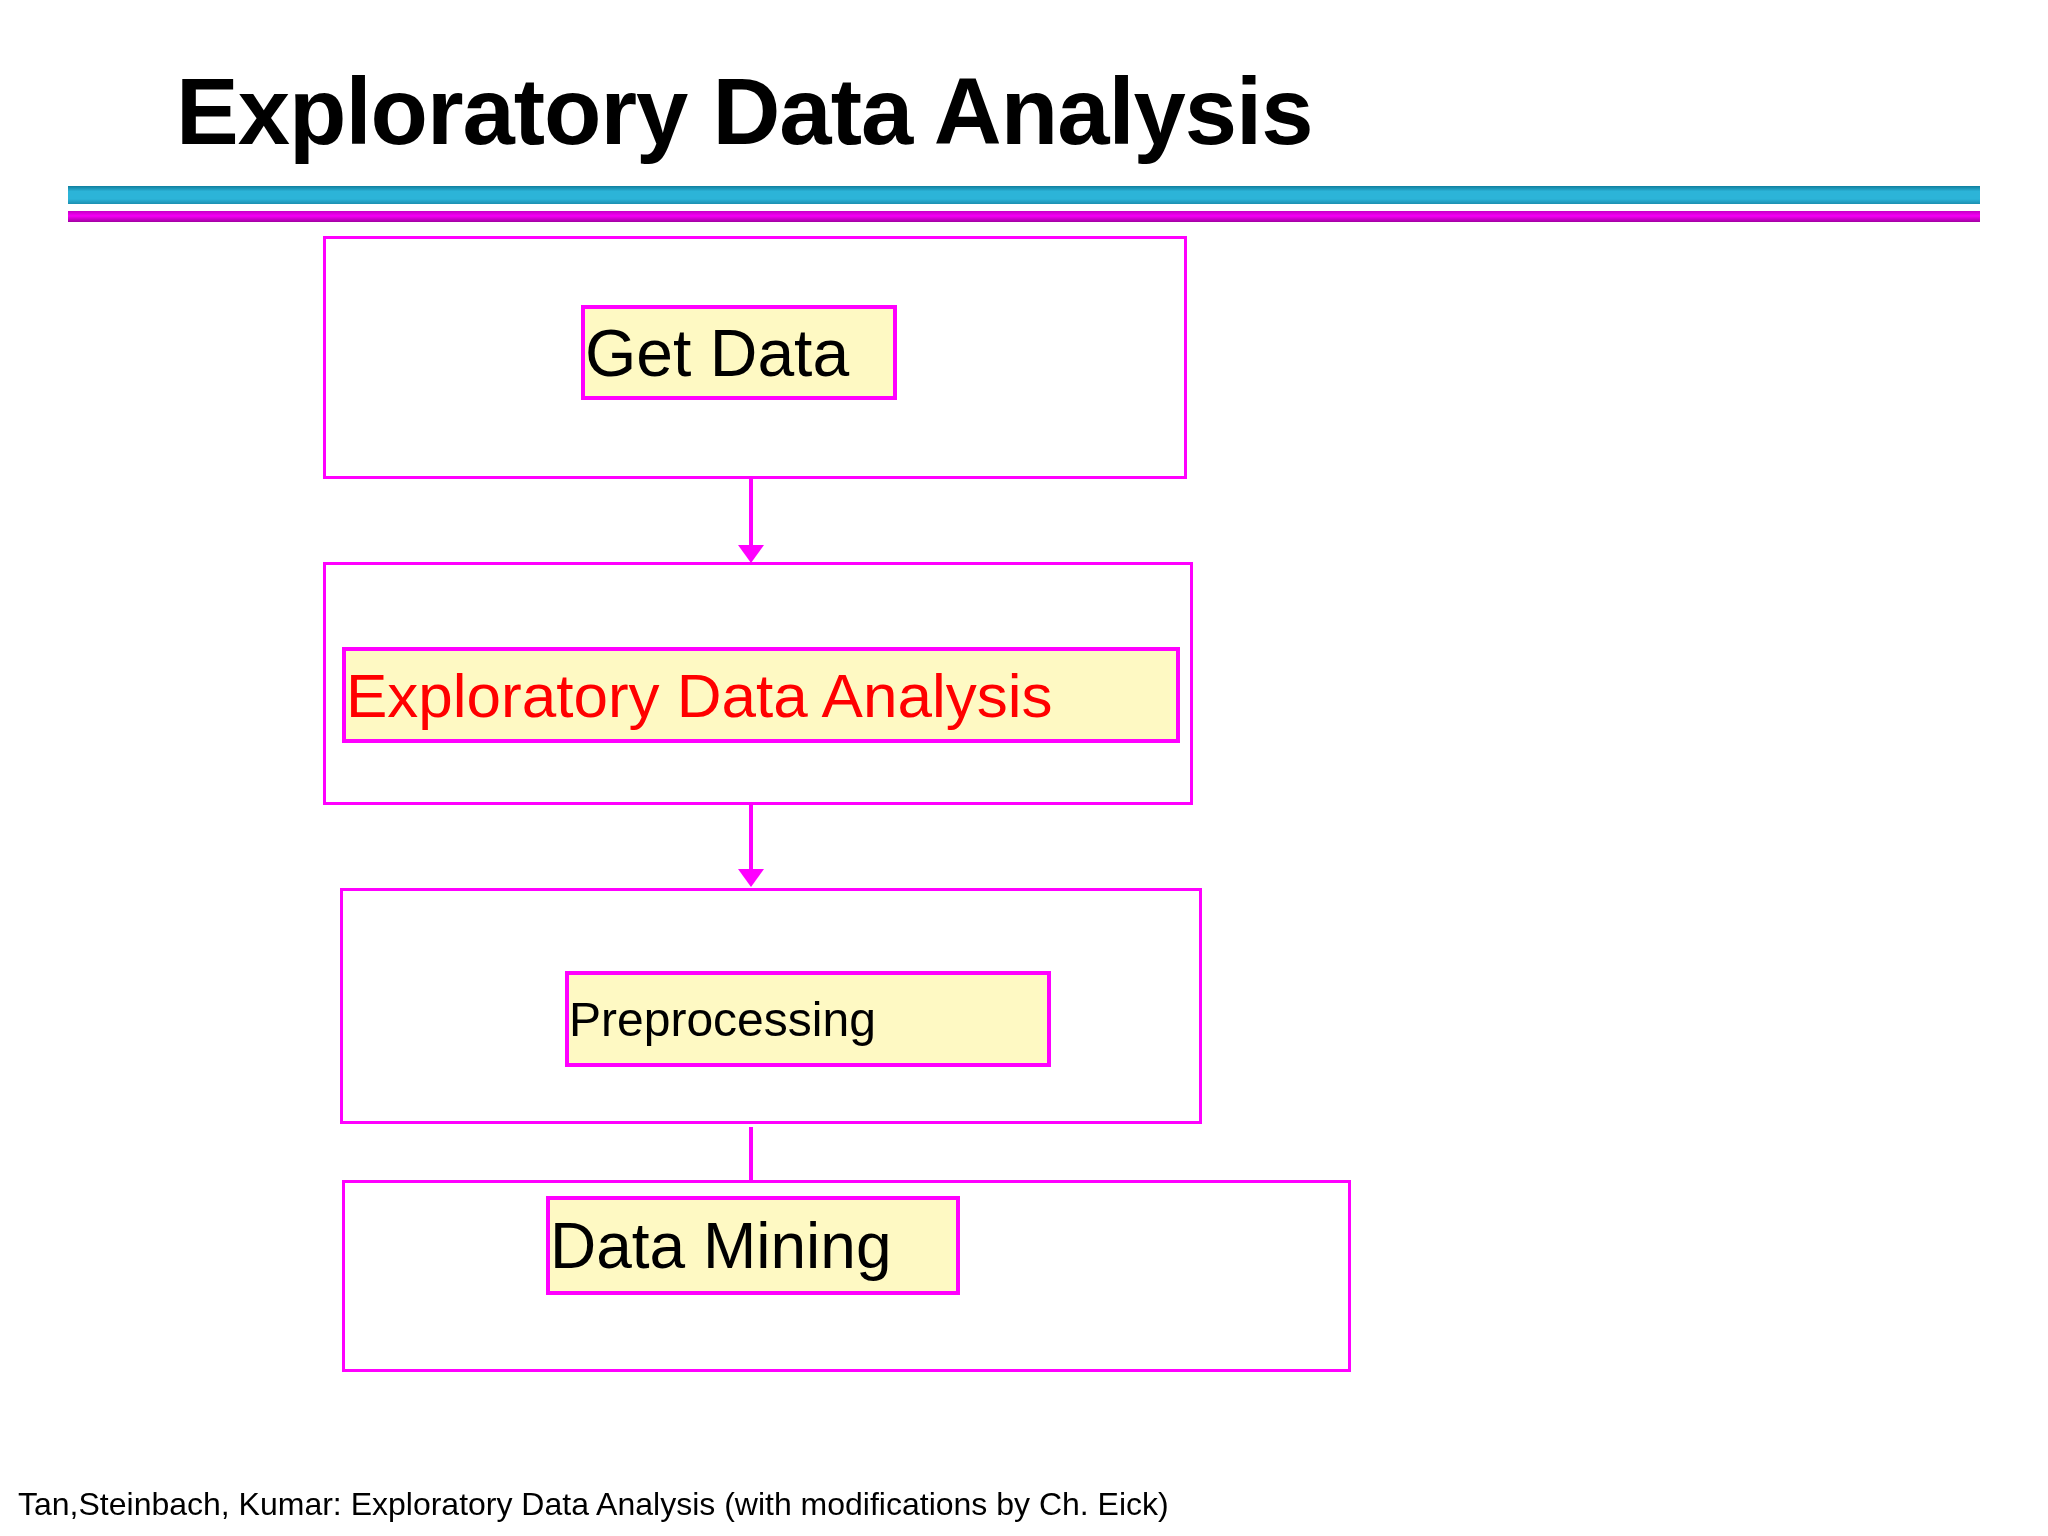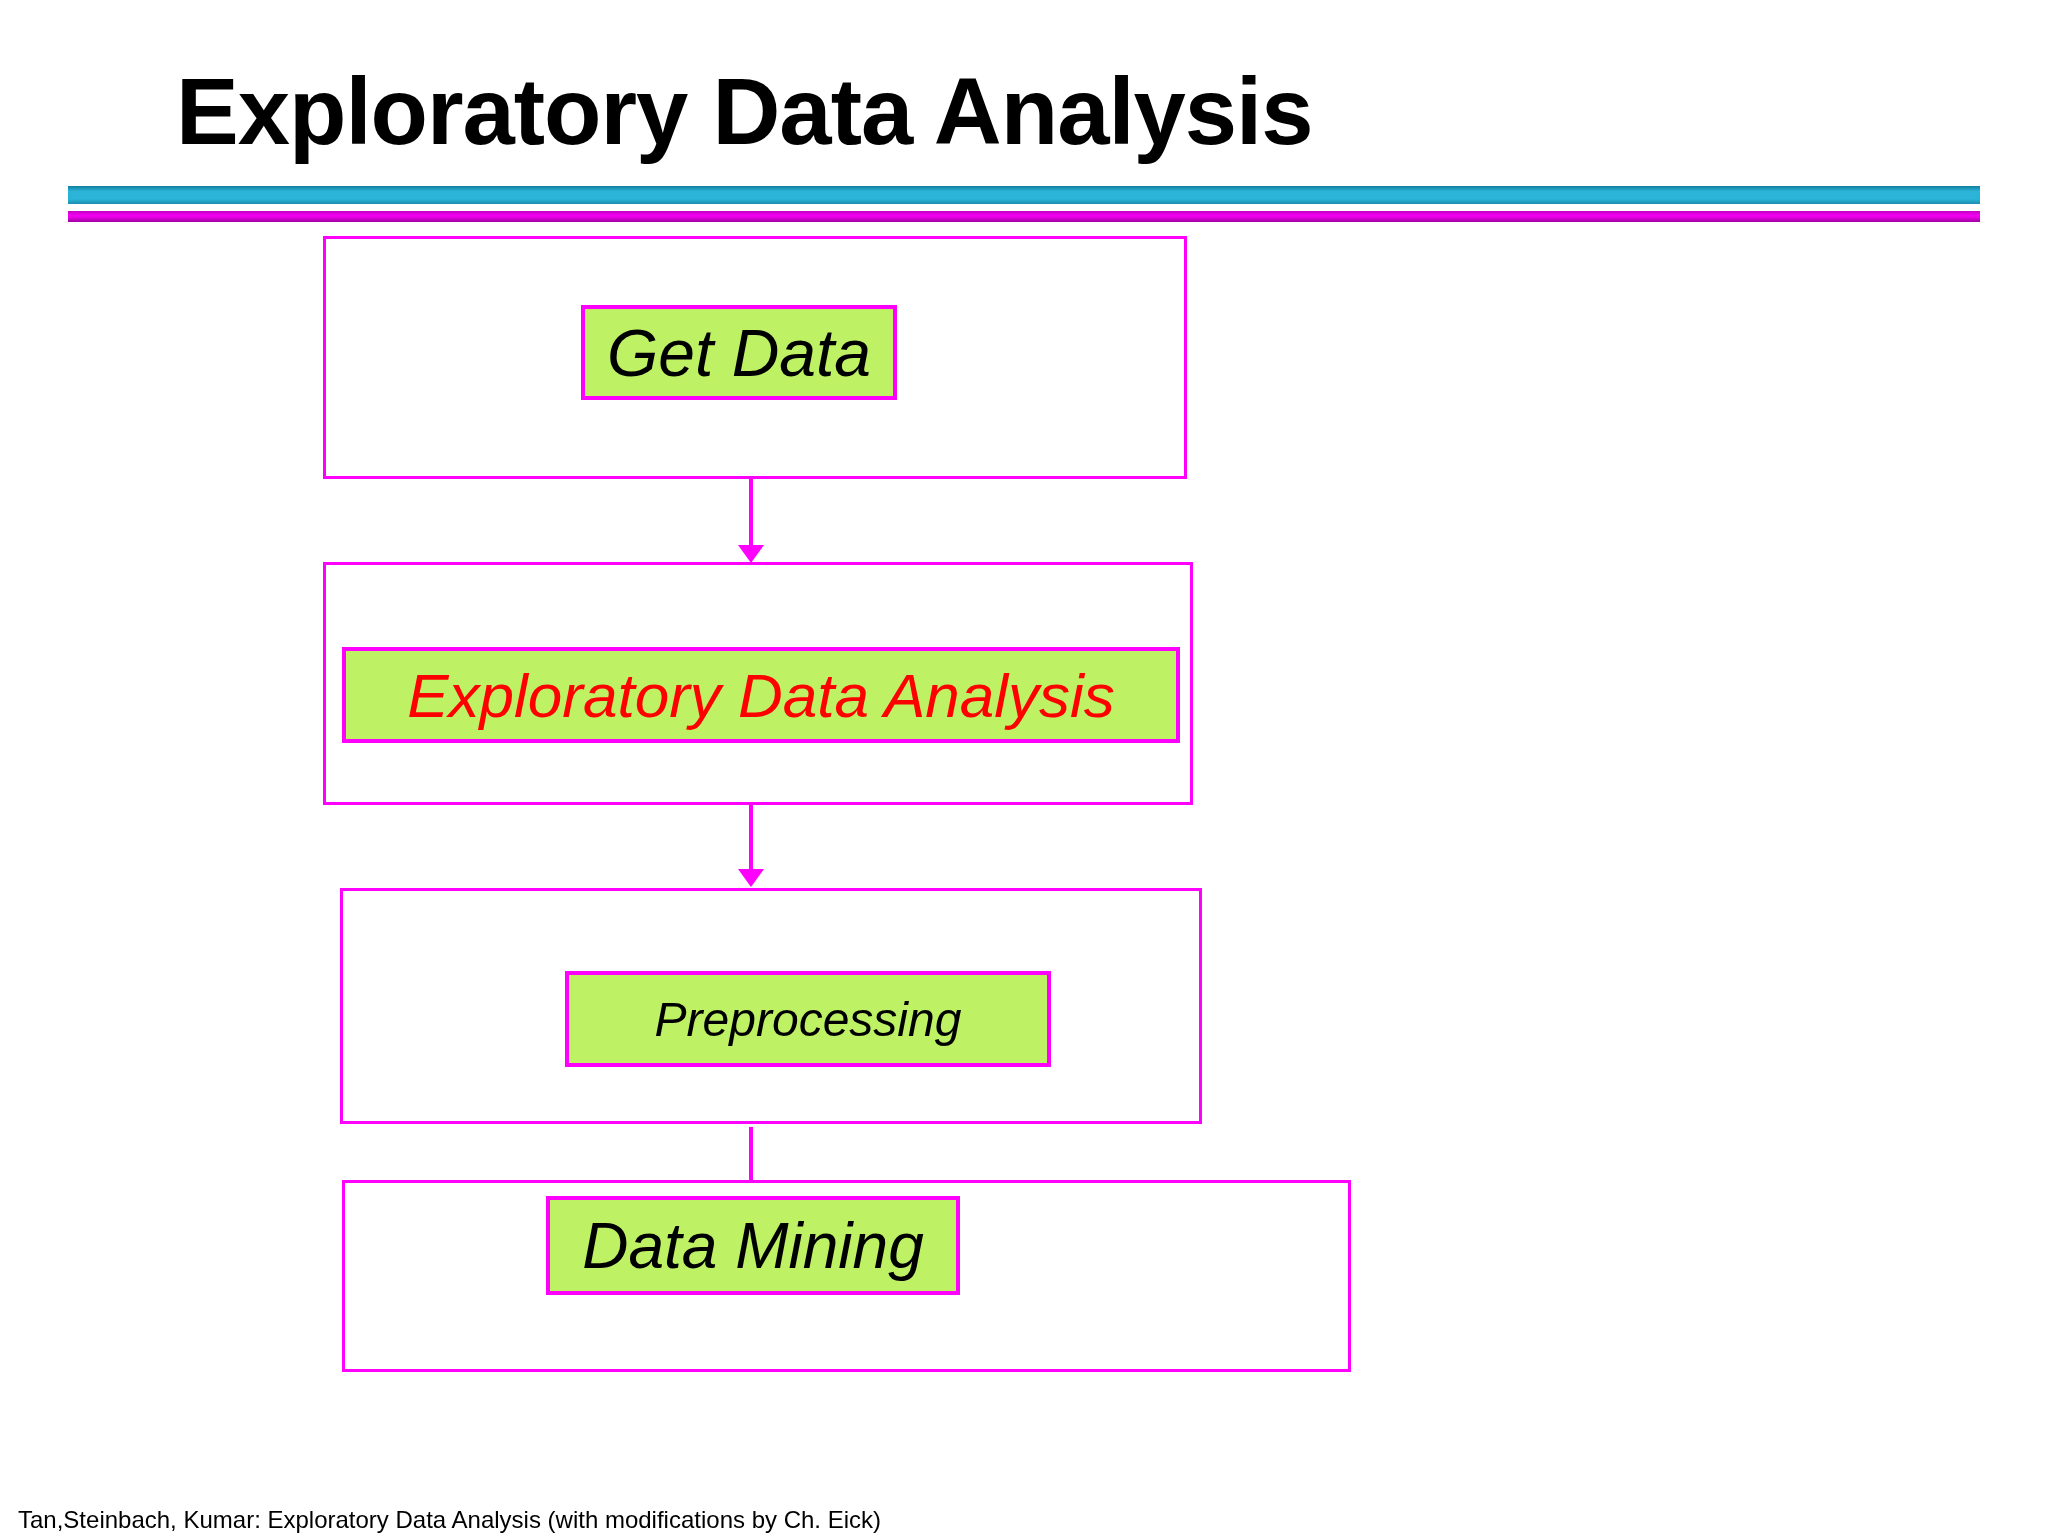--- a/index.html
+++ b/index.html
@@ -29,23 +29,23 @@
     background:linear-gradient(180deg,#c400c4 0%,#f600f6 45%,#a100a1 100%);
   }
 
   .outer-box{position:absolute;border:3px solid var(--accent-magenta);background:#ffffff;}
   .box1{left:323px;top:236px;width:864px;height:243px;}
   .box2{left:323px;top:562px;width:870px;height:243px;}
   .box3{left:340px;top:888px;width:862px;height:236px;}
   .box4{left:342px;top:1180px;width:1009px;height:192px;}
 
   .inner-box{
-    position:absolute;border:4px solid var(--accent-magenta);background:#bef264;
-    display:flex;align-items:center;justify-content:center;
-    color:var(--text-black);white-space:nowrap;font-style:italic;
+    position:absolute;border:4px solid var(--accent-magenta);background:#fef9c3;
+    display:flex;align-items:center;
+    color:var(--text-black);white-space:nowrap;
   }
   .inner1{left:255px;top:66px;width:316px;height:95px;font-size:66px;}
   .inner2{left:16px;top:82px;width:838px;height:96px;font-size:62px;color:var(--highlight-red);}
   .inner3{left:222px;top:80px;width:486px;height:96px;font-size:48px;}
   .inner4{left:201px;top:13px;width:414px;height:99px;font-size:64px;}
 
   .arrow{position:absolute;width:30px;}
   .arrow .stem{
     position:absolute;left:13px;top:0;width:4px;
     background:var(--accent-magenta);
@@ -58,21 +58,21 @@
   }
   .arrow1{left:736px;top:479px;height:84px;}
   .arrow1 .stem{height:66px;} .arrow1 .head{top:66px;}
   .arrow2{left:736px;top:805px;height:82px;}
   .arrow2 .stem{height:64px;} .arrow2 .head{top:64px;}
   .arrow3{left:736px;top:1127px;height:84px;}
   .arrow3 .stem{height:66px;} .arrow3 .head{top:66px;}
 
   .footer{
     position:absolute;left:18px;top:1486px;
-    font-size:24px;color:var(--text-black);white-space:nowrap;margin-top:20px;
+    font-size:32px;color:var(--text-black);white-space:nowrap;
   }
 </style>
 </head>
 <body>
 
 <div class="slide">
 
   <h1 class="title">Exploratory Data Analysis</h1>
   <div class="bar bar-cyan"></div>
   <div class="bar bar-magenta"></div>

